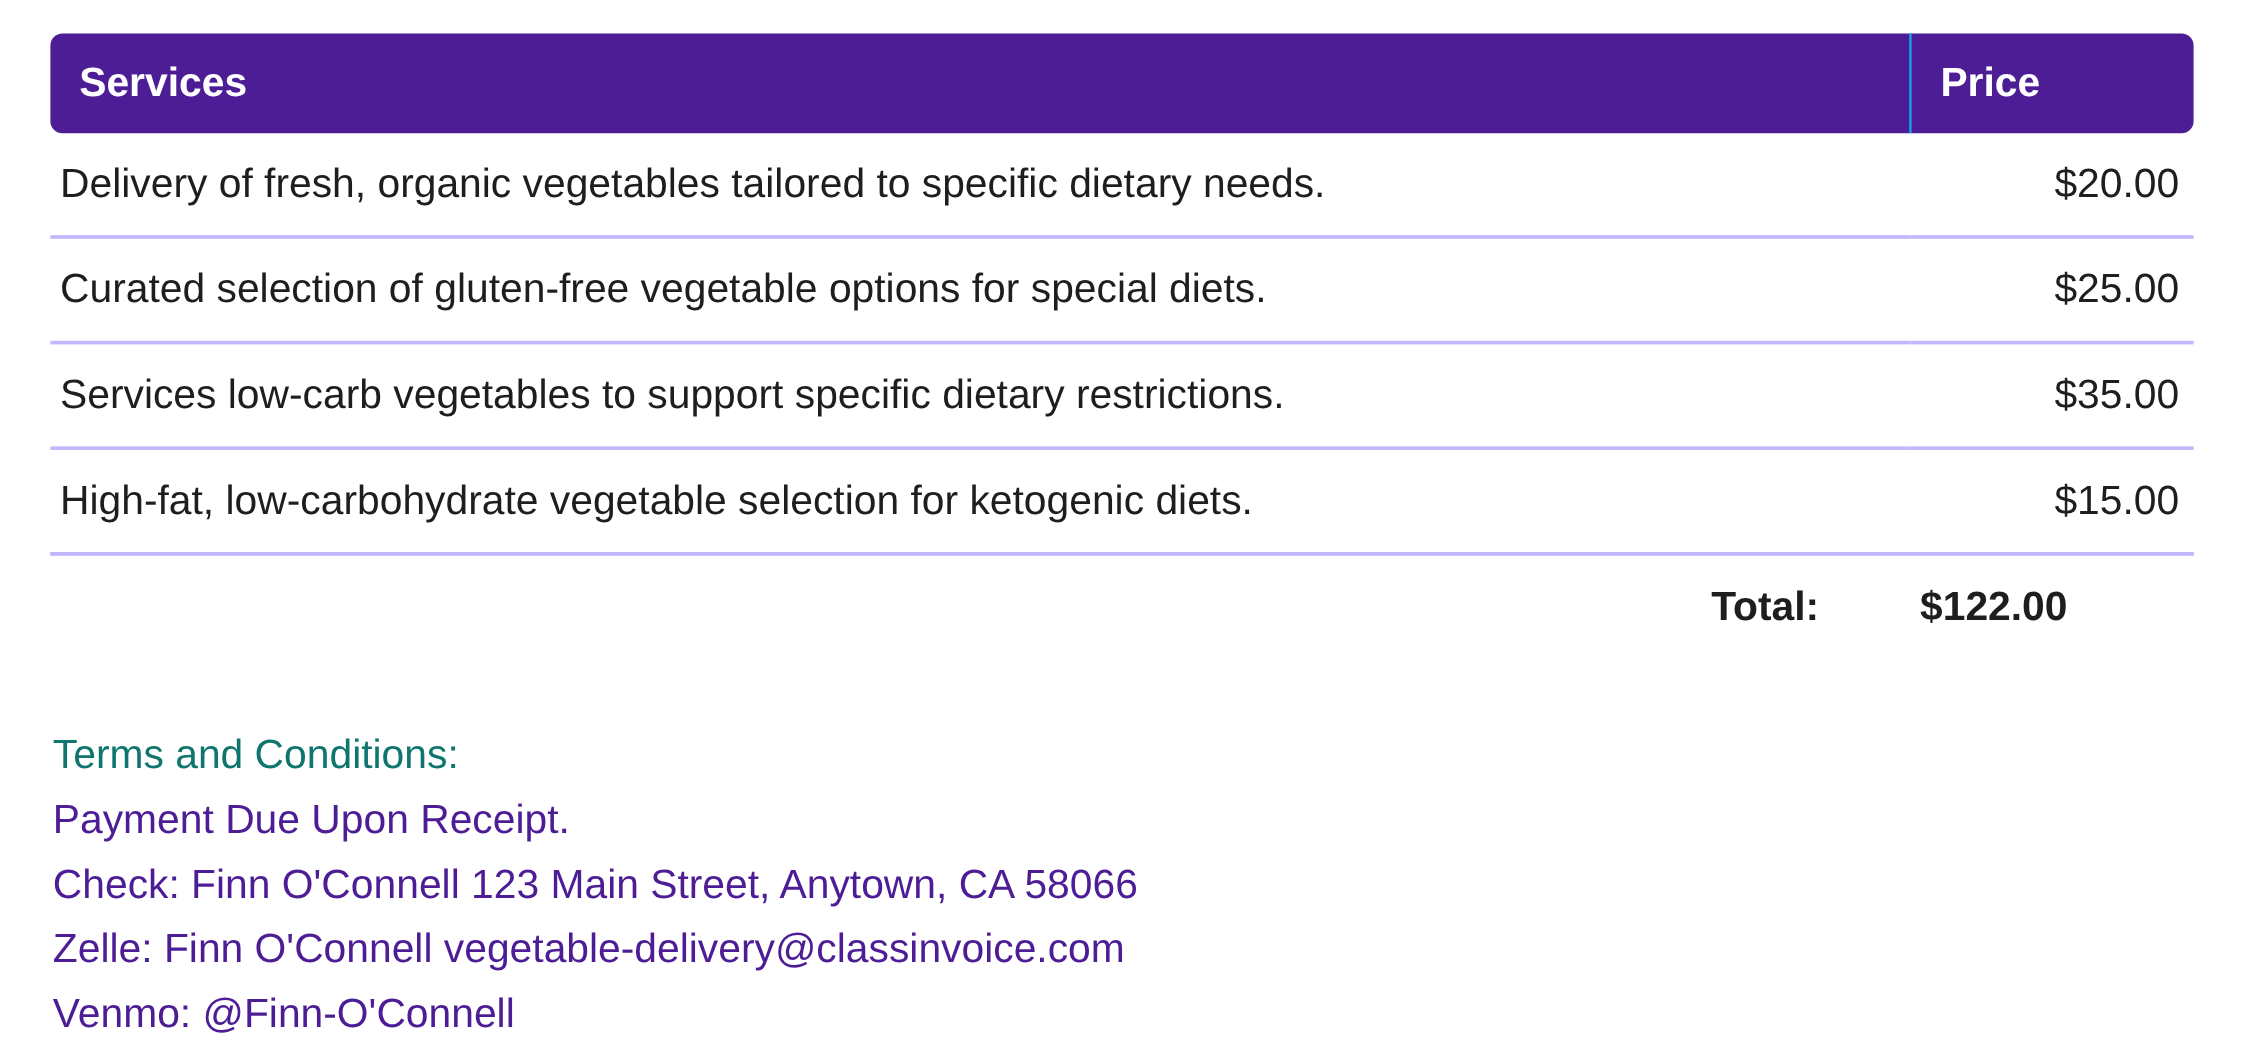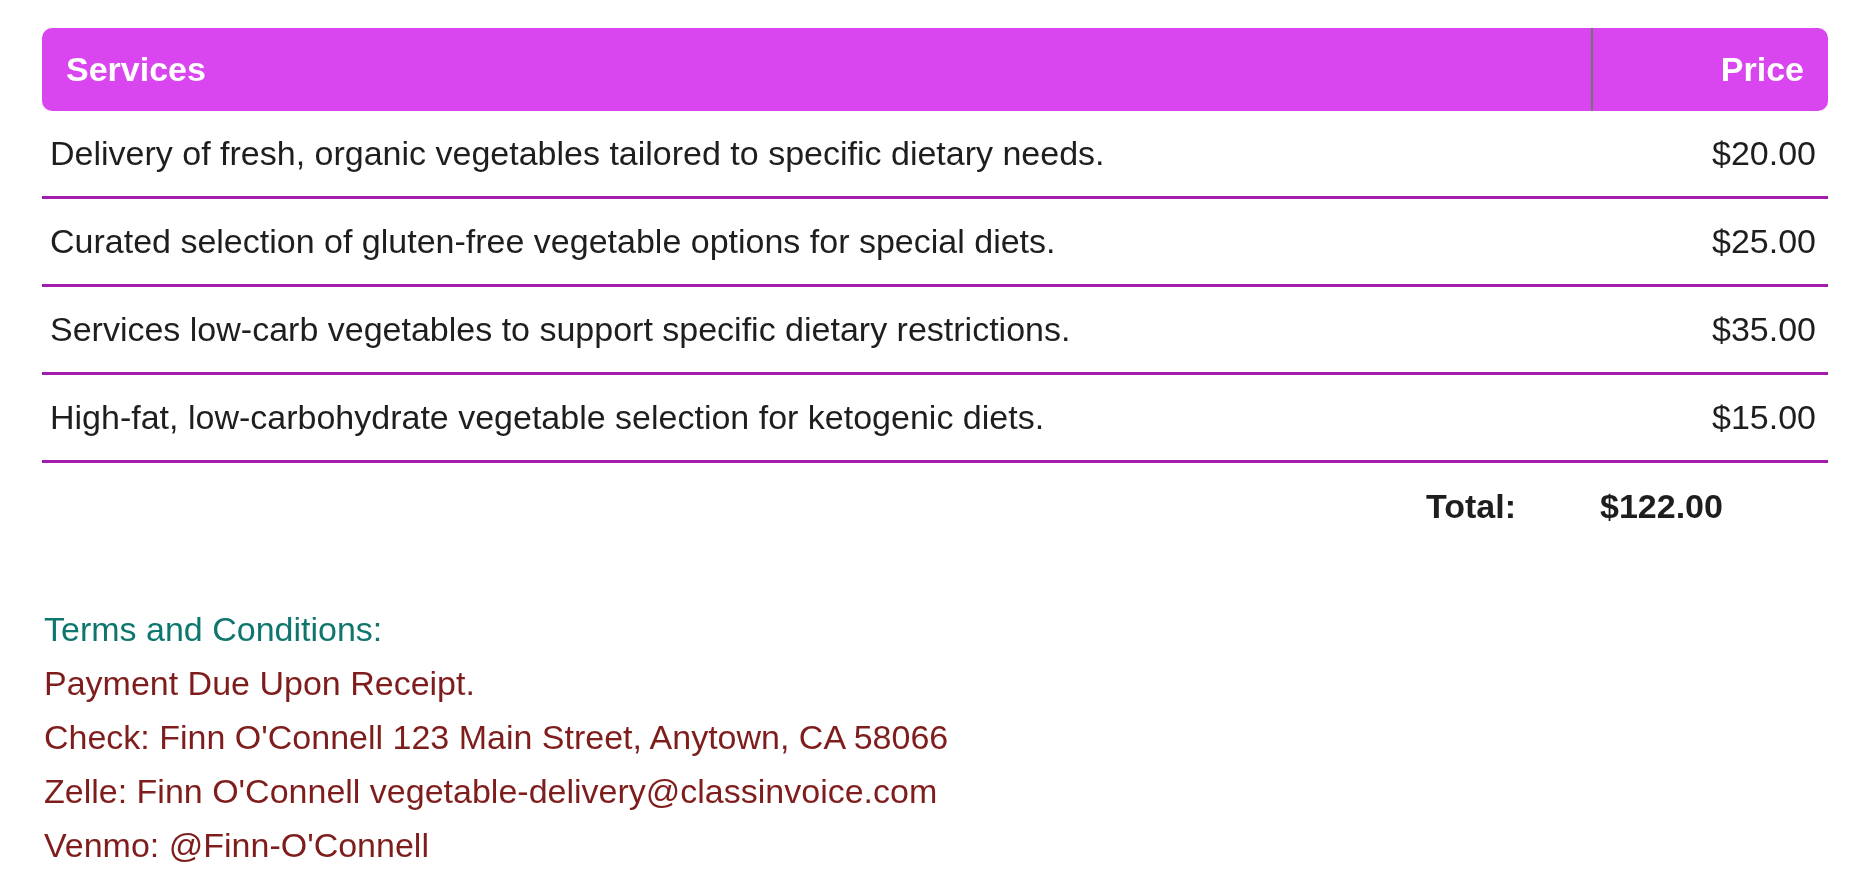--- a/index.html
+++ b/index.html
@@ -24,41 +24,41 @@
     width: 100%;
     border-collapse: collapse;
     table-layout: fixed;
   }
   table.services th,
   table.services td {
     font-size: 34px;
     vertical-align: middle;
   }
   thead th {
-    background: #d946ef;
+    background: #4c1d95;
     color: #ffffff;
     font-weight: bold;
     text-align: left;
     padding: 20px 24px 21px 24px;
     line-height: 42px;
     margin-left: 21px;
   }
   thead th.col-service {
     border-top-left-radius: 10px;
     border-bottom-left-radius: 10px;
   }
   thead th.col-price {
     width: 187px;
-    text-align: right;
+    text-align: left;
     border-top-right-radius: 10px;
     border-bottom-right-radius: 10px;
-    border-left: 2px solid #737373;
+    border-left: 2px solid #0ea5e9;
   }
   tbody td {
-    border-bottom: 3px solid #a21caf;
+    border-bottom: 3px solid #c4b5fd;
     padding: 23px 8px 24px 8px;
     line-height: 38px;
   }
   tbody td.cell-service { padding-left: 8px; }
   tbody td.cell-price {
     text-align: right;
     padding-right: 12px;
     white-space: nowrap;
   }
   tfoot td {
@@ -80,21 +80,21 @@
   .terms {
     margin-top: 50px;
     padding-left: 2px;
   }
   .terms-heading {
     color: #0f766e;
     font-size: 34px;
     line-height: 54px;
   }
   .terms-line {
-    color: #7f1d1d;
+    color: #4c1d95;
     font-size: 34px;
     line-height: 54px;
   }
 </style>
 </head>
 <body>
 
 <div class="page">
 
   <table class="services">

